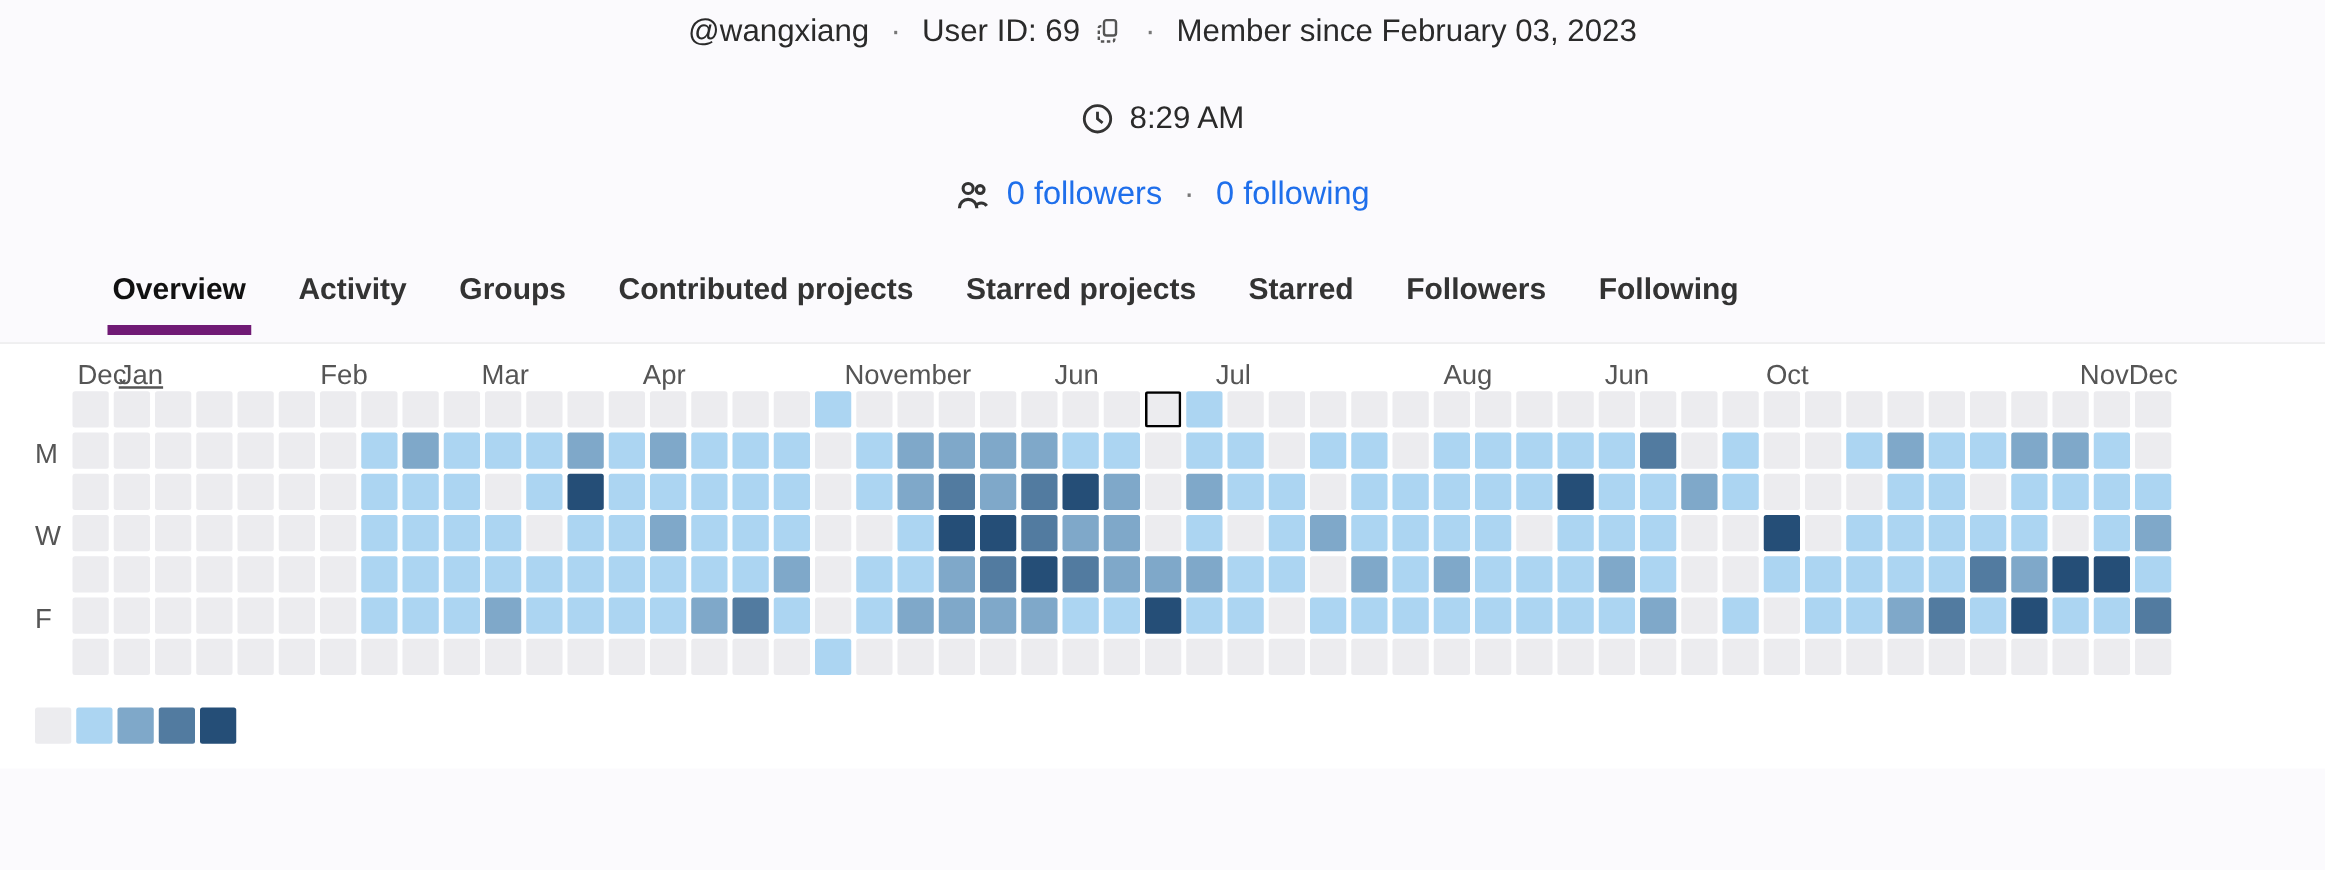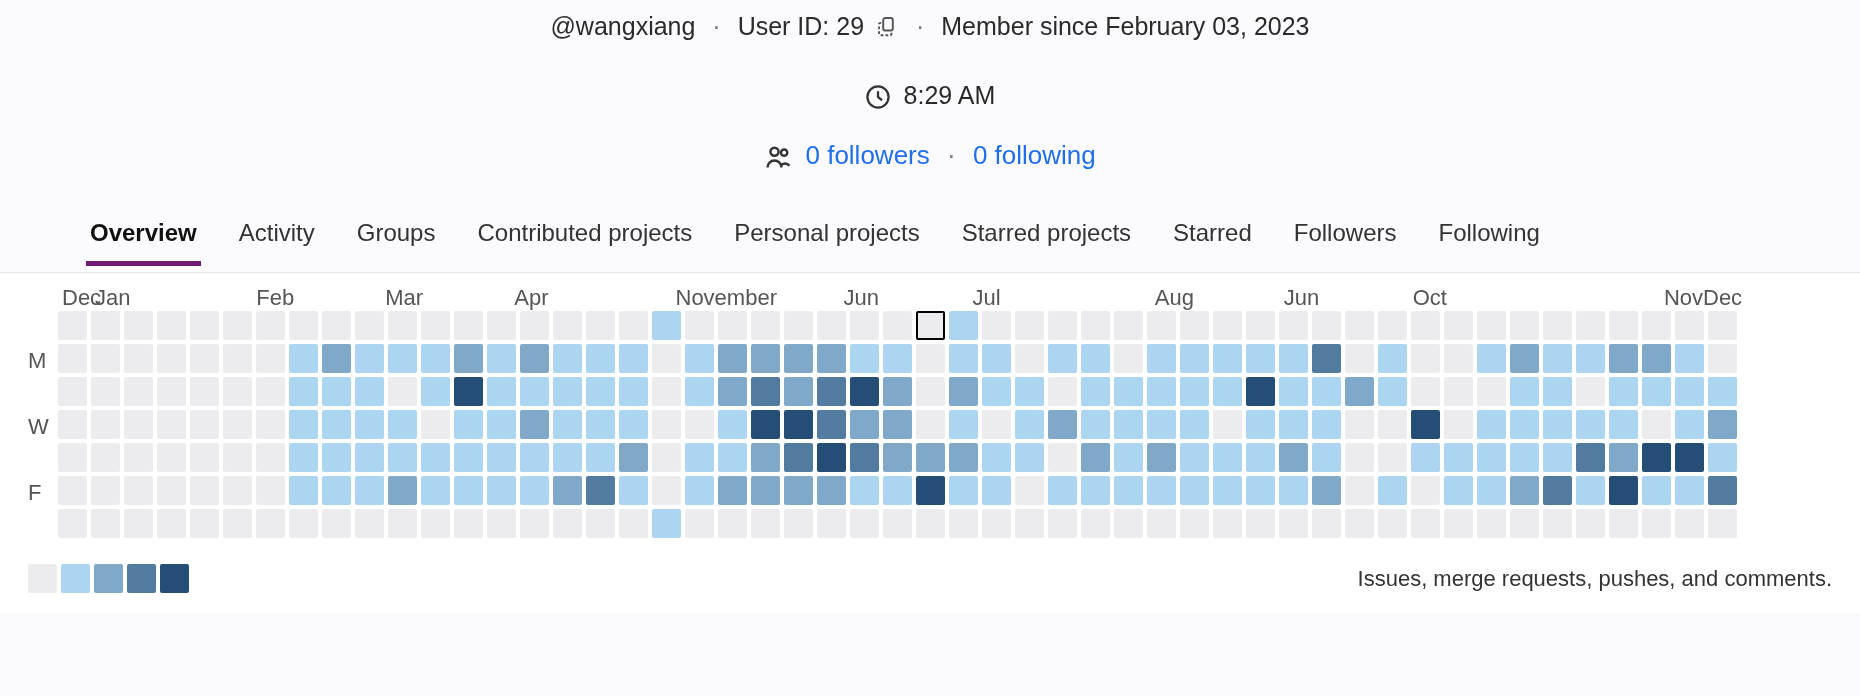--- a/index.html
+++ b/index.html
@@ -8,22 +8,22 @@
   .line1{font-size:25px;color:#2a2a2a;}
   .line1 span{vertical-align:middle;}
   .sep{color:#777;padding:0 10px;}
   .copy-icon{display:inline-block;width:22px;height:22px;vertical-align:middle;margin-left:6px;}
   .line2{font-size:25px;margin-top:40px;color:#2a2a2a;}
   .line2 .clock{display:inline-block;width:26px;height:26px;vertical-align:middle;margin-right:6px;}
   .line3{margin-top:30px;font-size:26px;}
   .line3 .people-icon{display:inline-block;width:28px;height:28px;vertical-align:middle;margin-right:6px;}
   .line3 a{color:#1f6feb;text-decoration:none;}
   .tabs{display:flex;gap:34px;padding:22px 0 6px 86px;border-bottom:1px solid #e5e5e5;font-size:24px;color:#333;}
-  .tab{padding:8px 4px 14px 4px;cursor:pointer;}
-  .tab.active{font-weight:700;border-bottom:5px solid #701a75;color:#111;text-align:right;}
+  .tab{padding:8px 4px 14px 4px;cursor:pointer;font-weight:bold;}
+  .tab.active{font-weight:700;border-bottom:8px solid #701a75;color:#111;text-align:right;}
   .cal{background:#fff;padding:12px 28px 20px 28px;}
   .months{display:flex;margin-left:34px;font-size:22px;color:#555;}
   .months div{text-align:left;}
   .grid-wrap{display:flex;}
   .daylabels{display:flex;flex-direction:column;width:30px;font-size:22px;color:#555;}
   .daylabels div{height:33px;display:flex;align-items:center;}
   .grid{display:flex;gap:4px;}
   .col{display:flex;flex-direction:column;gap:4px;}
   .cell{width:29px;height:29px;border-radius:2px;}
   .lv0{background:#ececef;}
@@ -38,21 +38,21 @@
   .footnote{font-size:22px;color:#333;}
 </style>
 </head>
 <body>
 <div class="wrap">
 
 <div class="header">
   <div class="line1">
     <span>@wangxiang</span>
     <span class="sep">·</span>
-    <span>User ID: 29</span>
+    <span>User ID: 69</span>
     <span class="copy-icon">
       <svg viewBox="0 0 16 16" fill="none" stroke="#555" stroke-width="1.4">
             <rect x="4.5" y="1.5" width="7" height="9" rx="1.5"></rect>
             <path d="M3 5 H2.5 a1 1 0 0 0 -1 1 v7 a1 1 0 0 0 1 1 h7 a1 1 0 0 0 1 -1 V12" stroke-dasharray="2 1.5"></path>
           </svg>
     </span>
     <span class="sep">·</span>
     <span>Member since February 03, 2023</span>
   </div>
   <div class="line2">
@@ -77,31 +77,30 @@
     <span class="sep">·</span>
     <a href="#">0 following</a>
   </div>
 </div>
 
 <div class="tabs" id="tabs">
       <div class="tab active">Overview</div>
       <div class="tab">Activity</div>
       <div class="tab">Groups</div>
       <div class="tab">Contributed projects</div>
-      <div class="tab">Personal projects</div>
       <div class="tab">Starred projects</div>
       <div class="tab">Starred</div>
       <div class="tab">Followers</div>
       <div class="tab">Following</div>
     </div>
 
 <div class="cal">
   <div class="months" id="months">
         <div style="width: 33px;">Dec</div>
-        <div style="width: 165px;">Jan</div>
+        <div style="width: 165px; text-decoration: underline;">Jan</div>
         <div style="width: 132px;">Feb</div>
         <div style="width: 132px;">Mar</div>
         <div style="width: 165px;">Apr</div>
         <div style="width: 132px;">November</div>
         <div style="width: 132px; margin-left: 39px;">Jun</div>
         <div style="width: 165px;">Jul</div>
         <div style="width: 132px; margin-left: 21px;">Aug</div>
         <div style="width: 132px;">Jun</div>
         <div style="width: 165px;">Oct</div>
         <div style="width: 132px; text-align: right;">Nov</div>
@@ -589,17 +588,16 @@
         </div>
   </div>
   <div class="footer">
     <div class="legend" id="legend">
           <div class="cell lv0"></div>
           <div class="cell lv1"></div>
           <div class="cell lv2"></div>
           <div class="cell lv3"></div>
           <div class="cell lv4"></div>
         </div>
-    <div class="footnote">Issues, merge requests, pushes, and comments.</div>
   </div>
 </div>
 
 </div>
 
 </body></html>

